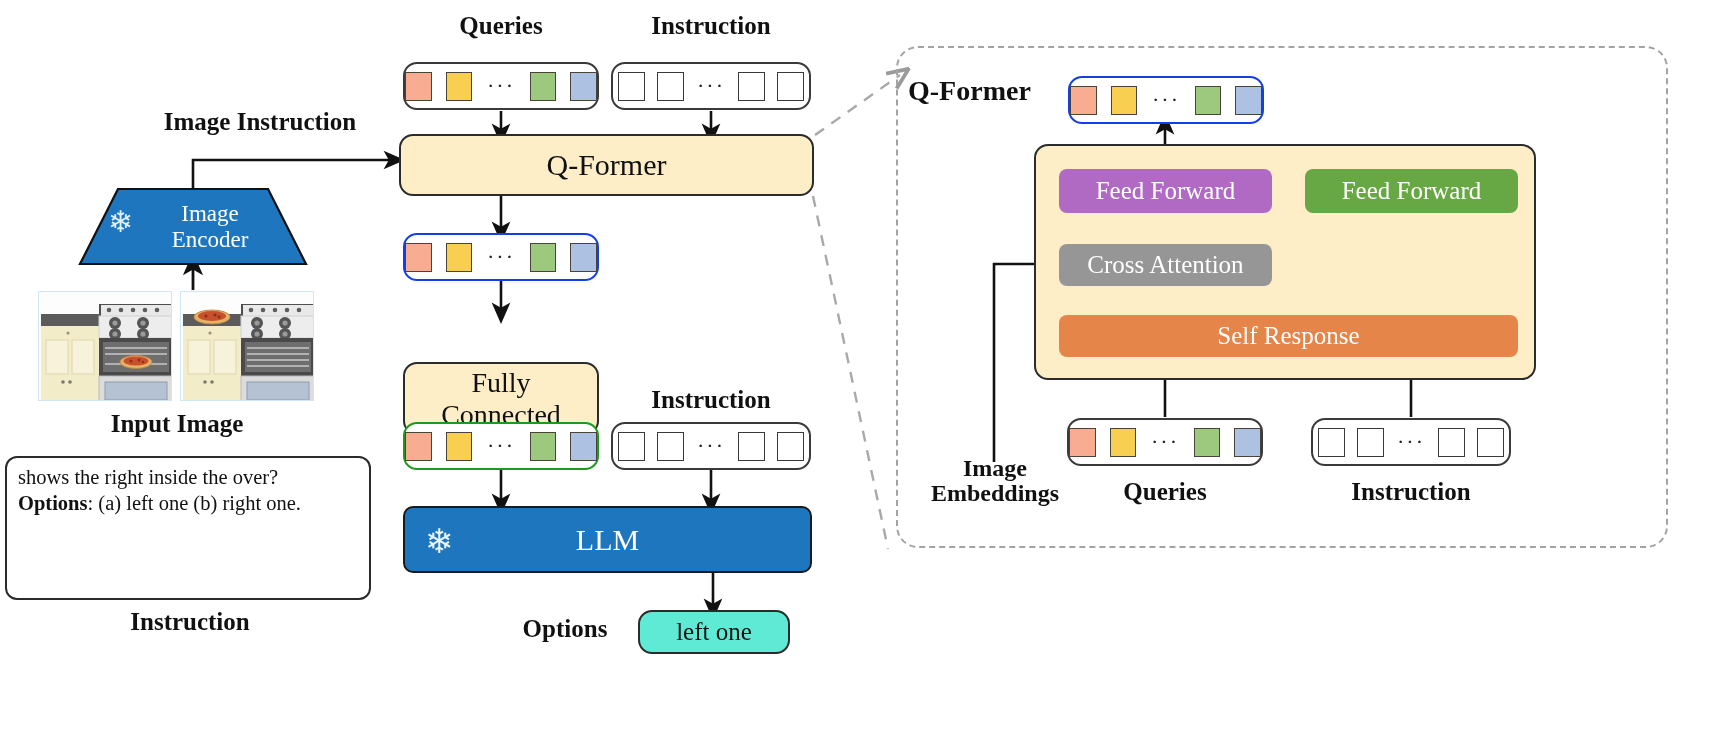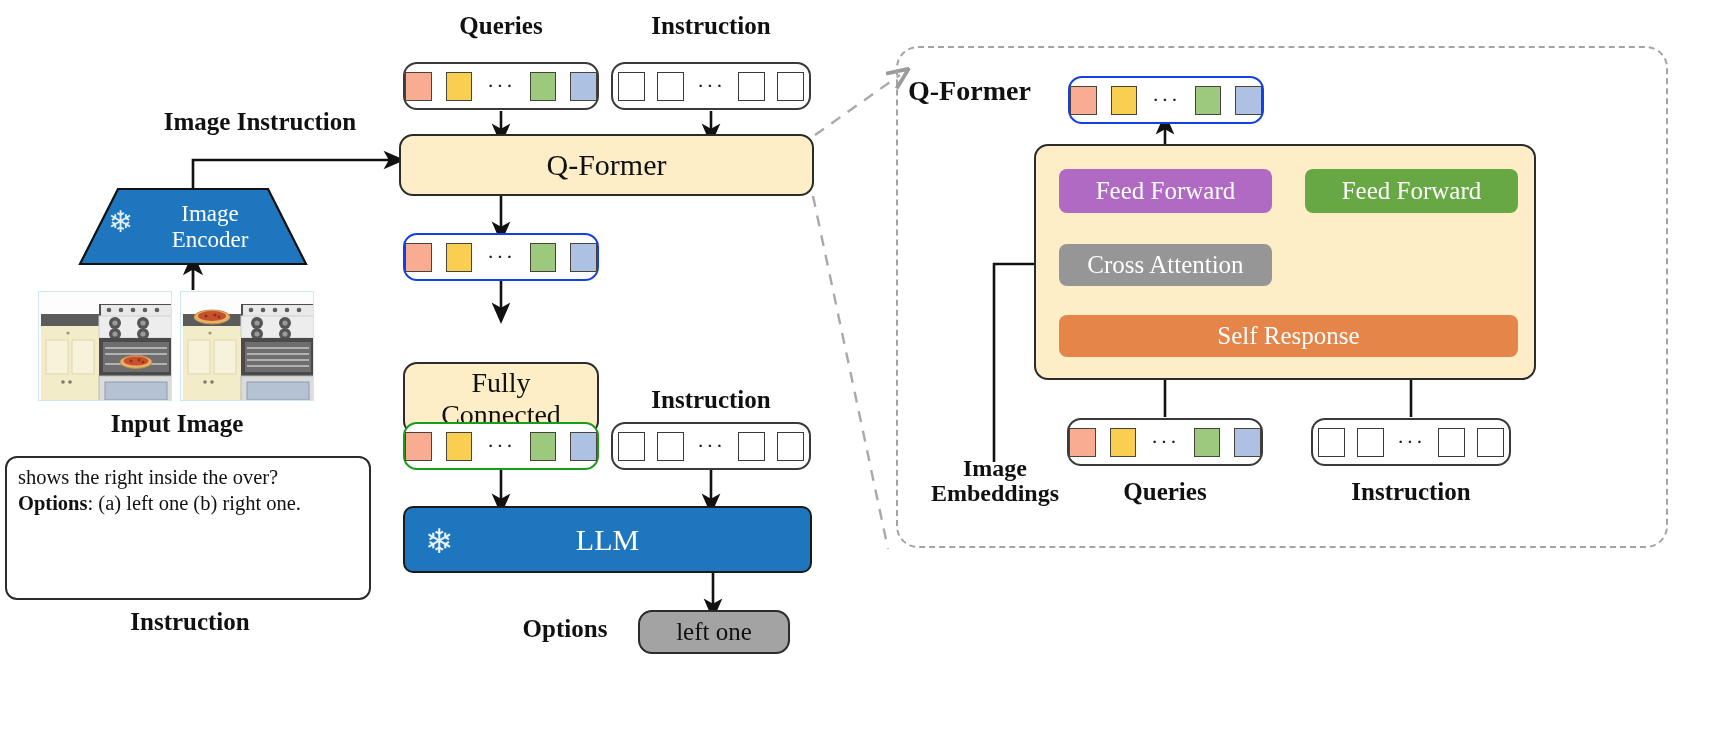--- a/index.html
+++ b/index.html
@@ -32,21 +32,21 @@
 
   .encoder-wrap{position:absolute;}
   .enc-text{position:absolute;color:#fff;font-size:23px;line-height:1.13;text-align:center;
             width:100%;top:50%;transform:translateY(-50%);padding-left:34px;box-sizing:border-box;}
 
   
   .instrbox{box-sizing:border-box;border:2.2px solid #2b2b2b;border-radius:12px;background:#fff;
             padding:7px 10px 6px 11px;font-size:20.5px;line-height:1.265;color:#111;text-align:left;}
   .instrbox b{font-weight:bold;margin-top:28px;}
 
-  .respbox{box-sizing:border-box;border:2.4px solid #2b2b2b;border-radius:14px;background:#a3a3a3;
+  .respbox{box-sizing:border-box;border:2.4px solid #2b2b2b;border-radius:14px;background:#5eead4;
            display:flex;align-items:center;justify-content:center;font-size:25px;color:#111;}
 
   
   .ablock{box-sizing:border-box;border-radius:8px;display:flex;align-items:center;
           justify-content:center;color:#fff;font-size:25px;}
   .purple{background:#b06ac4;}
   .grn{background:#68a844;}
   .gry{background:#969696;}
   .orng{background:#e6854a;}
 

